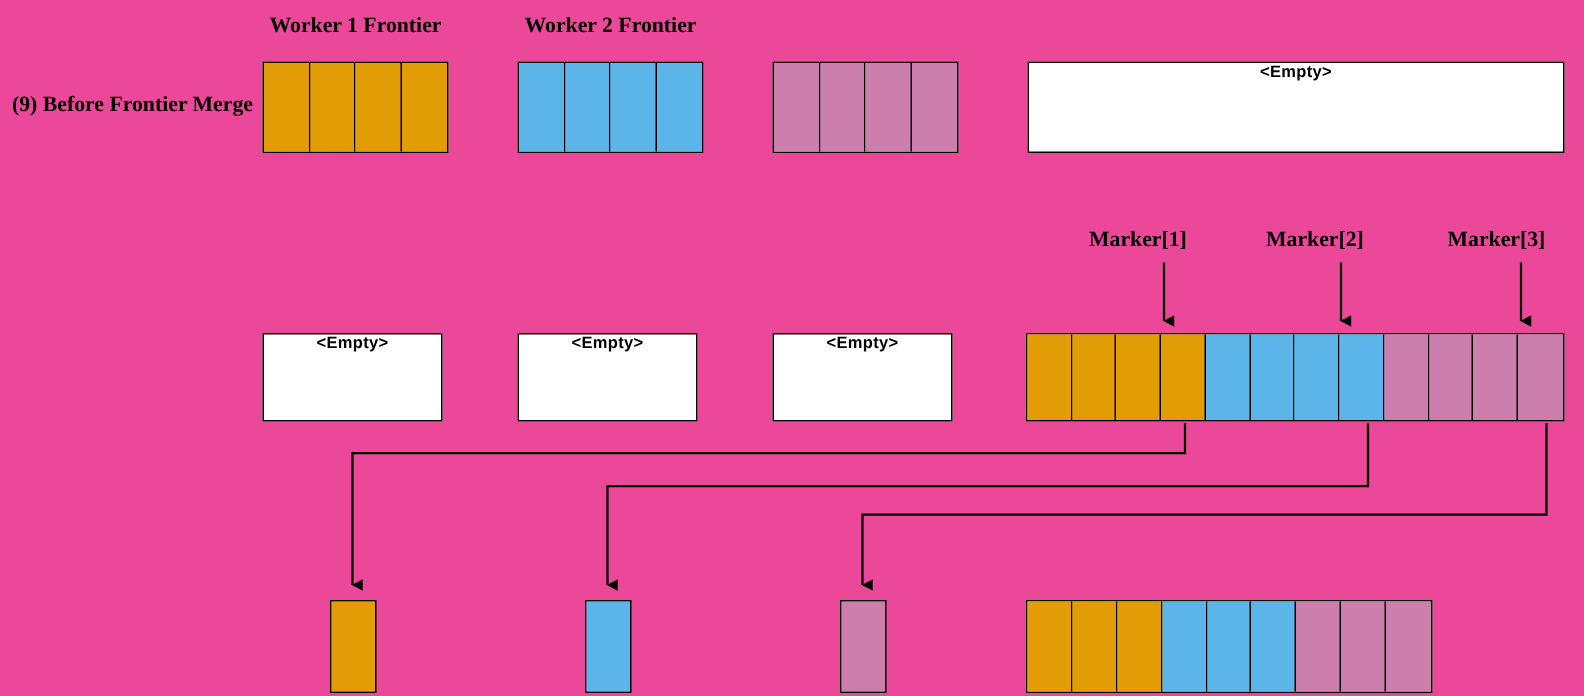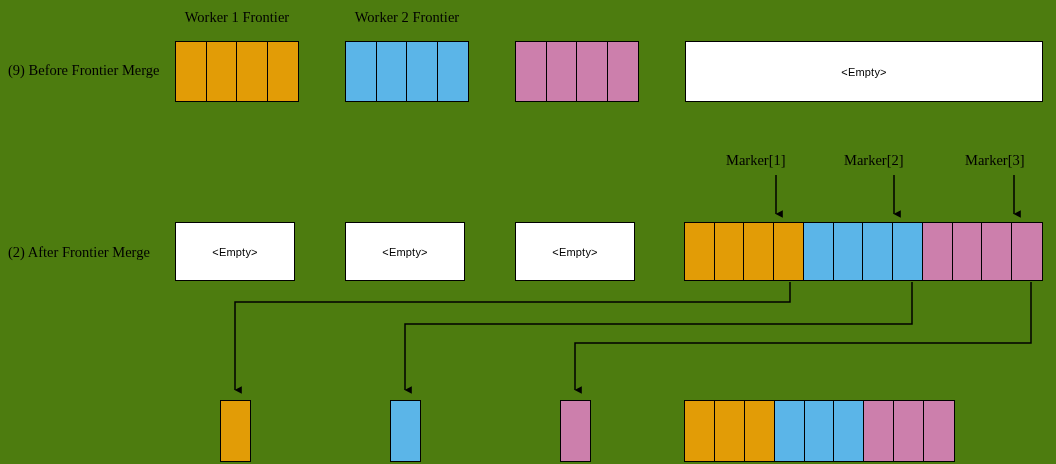--- a/index.html
+++ b/index.html
@@ -4,23 +4,24 @@
 <style>
   html, body {
     margin: 0;
     padding: 0;
     background: #ffffff;
   }
   #canvas {
     position: relative;
     width: 1056px;
     height: 464px;
-    background: #4d7c0f;
+    background: #ec4899;
     font-family: "Liberation Serif", "DejaVu Serif", serif;
     overflow: hidden;
+    font-weight: bold;
   }
   .stage-label {
     position: absolute;
     font-family: "Liberation Serif", "DejaVu Serif", serif;
     font-size: 14.5px;
     color: #000000;
     white-space: nowrap;
   }
   .col-title {
     position: absolute;
@@ -51,21 +52,21 @@
   }
   .cell:last-child {
     border-right: none;
   }
   .empty-box {
     position: absolute;
     box-sizing: border-box;
     border: 1.6px solid #000000;
     background: #ffffff;
     display: flex;
-    align-items: center;
+    align-items: flex-start;
     justify-content: center;
   }
   .empty-text {
     font-family: "Liberation Sans", "DejaVu Sans", sans-serif;
     font-size: 11px;
     color: #000000;
     letter-spacing: 0.2px;
   }
   .svg-layer {
     position: absolute;
@@ -108,21 +109,20 @@
   </div>
 
   <div class="empty-box" style="left:685px; top:41px; width:358px; height:61px;">
     <span class="empty-text">&lt;Empty&gt;</span>
   </div>
 
   <div class="marker-label" style="left:726px; top:152px; width:100px;">Marker[1]</div>
   <div class="marker-label" style="left:844px; top:152px; width:100px;">Marker[2]</div>
   <div class="marker-label" style="left:965px; top:152px; width:100px;">Marker[3]</div>
 
-  <div class="stage-label" style="left:8px; top:244px;">(2) After Frontier Merge</div>
 
   <div class="empty-box" style="left:175px; top:222px; width:120px; height:59px;">
     <span class="empty-text">&lt;Empty&gt;</span>
   </div>
   <div class="empty-box" style="left:345px; top:222px; width:120px; height:59px;">
     <span class="empty-text">&lt;Empty&gt;</span>
   </div>
   <div class="empty-box" style="left:515px; top:222px; width:120px; height:59px;">
     <span class="empty-text">&lt;Empty&gt;</span>
   </div>

